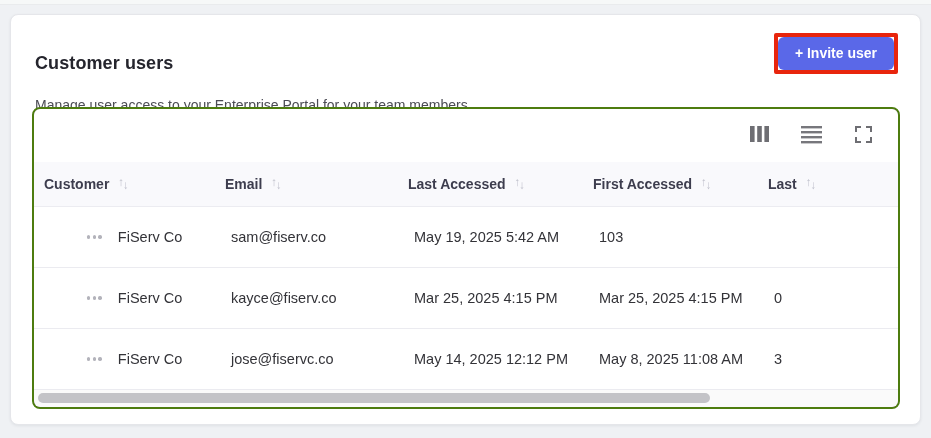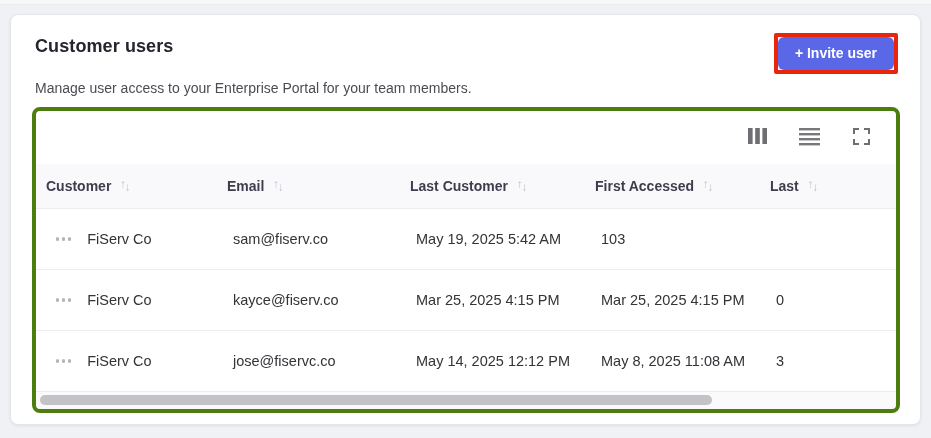--- a/index.html
+++ b/index.html
@@ -23,21 +23,21 @@
     border: 1px solid #e5e6ea;
     border-radius: 8px;
     box-shadow: 0 1px 3px rgba(16,24,40,.07);
   }
   .card-header {
     display: flex;
     justify-content: space-between;
     align-items: flex-start;
     padding: 21px 22px 0 24px;
   }
-  .title { font-size: 18px; font-weight: 700; color: #25252d; letter-spacing: .1px; }
+  .title { font-size: 18px; font-weight: 700; color: #25252d; letter-spacing: .1px; margin-top: 17px; }
   .subtitle { font-size: 14px; color: #4b4b54; margin-top: 23px; }
   .invite-wrap {
     border: 4px solid #e8250d;
     border-radius: 2px;
     margin-top: -3px;
   }
   .invite-btn {
     display: inline-block;
     background: #5a68e8;
     color: #ffffff;
@@ -47,21 +47,21 @@
     padding: 8px 17px 9px 17px;
     border: none;
     border-radius: 6px;
     cursor: pointer;
   }
   .table-card {
     position: absolute;
     left: 21px; top: 92px;
     width: 868px;
     background: #737373;
-    border: 4px solid #4d7c0f;
+    border: 2px solid #4d7c0f;
     border-radius: 8px;
     overflow: hidden;
   }
   .toolbar {
     height: 53px;
     display: flex;
     justify-content: flex-end;
     align-items: center;
     gap: 18px;
     padding-right: 18px;
@@ -98,21 +98,21 @@
   .sort .dn { position: relative; top: 2px; margin-left: -1px; }
   .trow {
     height: 61px;
     align-items: center;
     border-bottom: 1px solid #ebebf0;
     font-size: 14.5px;
     color: #333338;
     background: #ffffff;
   }
   .td { padding-left: 16px; white-space: nowrap; }
-  .td-customer { display: flex; align-items: center; padding-left: 16px; }
+  .td-customer { display: flex; align-items: center; padding-left: 16px; justify-content: center; }
   .ellipsis-btn {
     display: inline-flex;
     align-items: center;
     gap: 2.5px;
     border: none; background: none; cursor: pointer;
     padding: 6px 4px;
     margin-right: 12px;
   }
   .dot { width: 3.4px; height: 3.4px; border-radius: 50%; background: #b3b3bb; }
   .hscroll {
@@ -191,21 +191,21 @@
 
   <div class="th">
     <span>Email</span>
     <span class="sort">
             <span class="up">↑</span>
             <span class="dn">↓</span>
           </span>
   </div>
 
   <div class="th">
-    <span>Last Customer</span>
+    <span>Last Accessed</span>
     <span class="sort">
             <span class="up">↑</span>
             <span class="dn">↓</span>
           </span>
   </div>
 
   <div class="th">
     <span>First Accessed</span>
     <span class="sort">
             <span class="up">↑</span>

